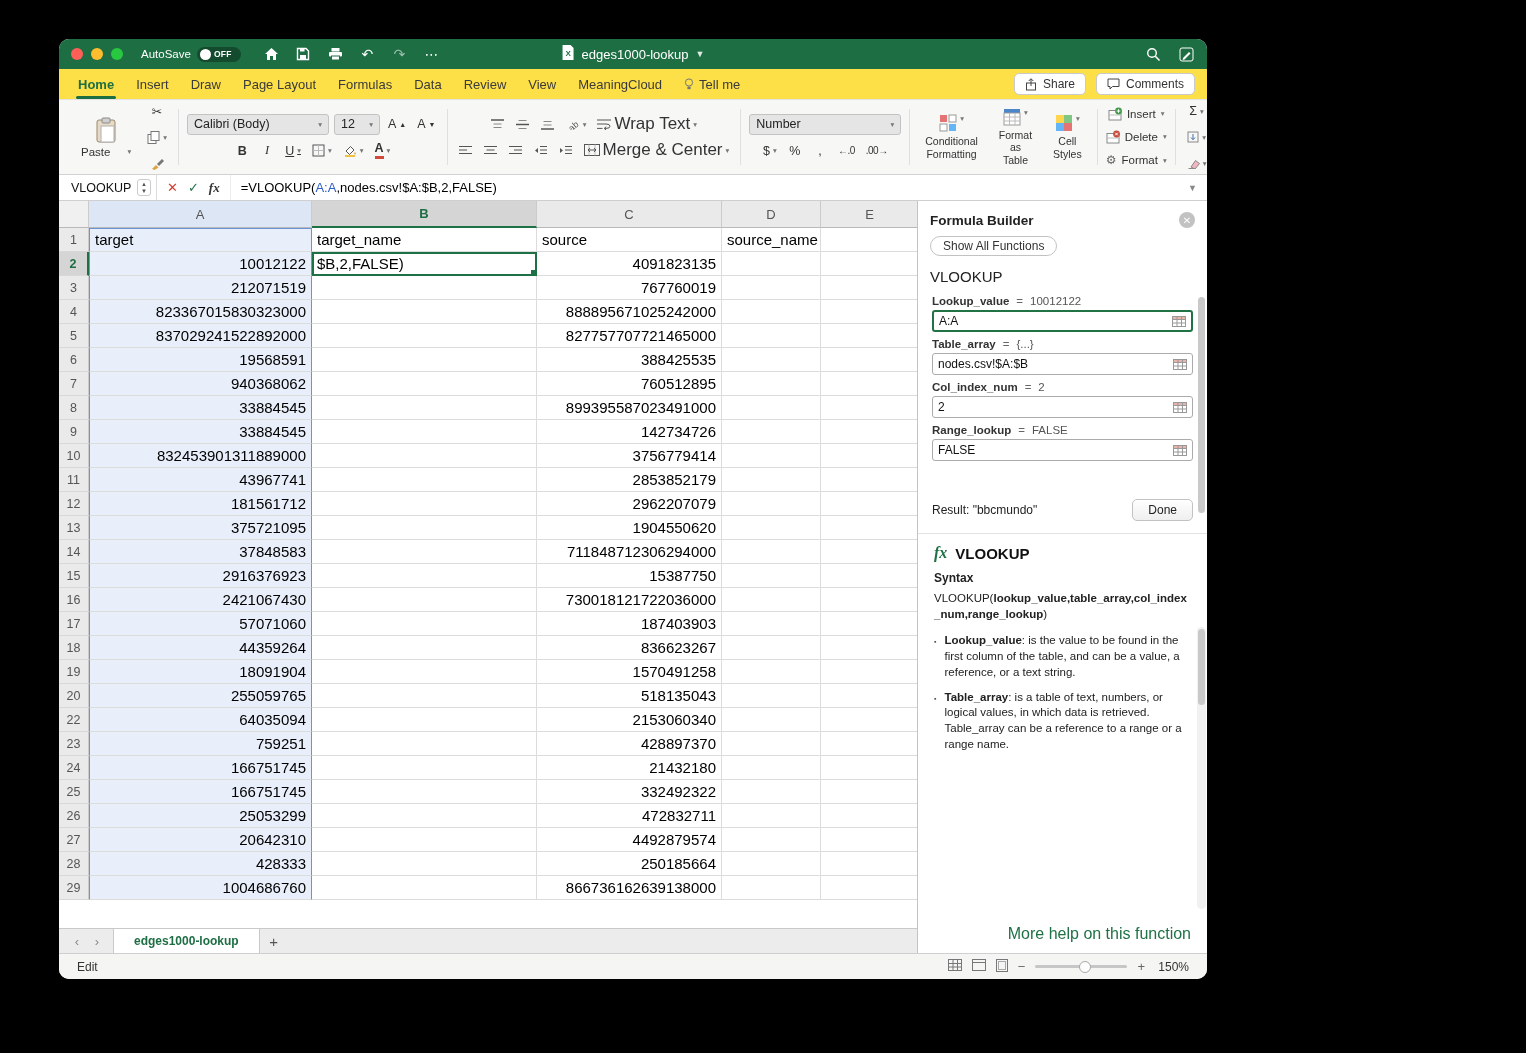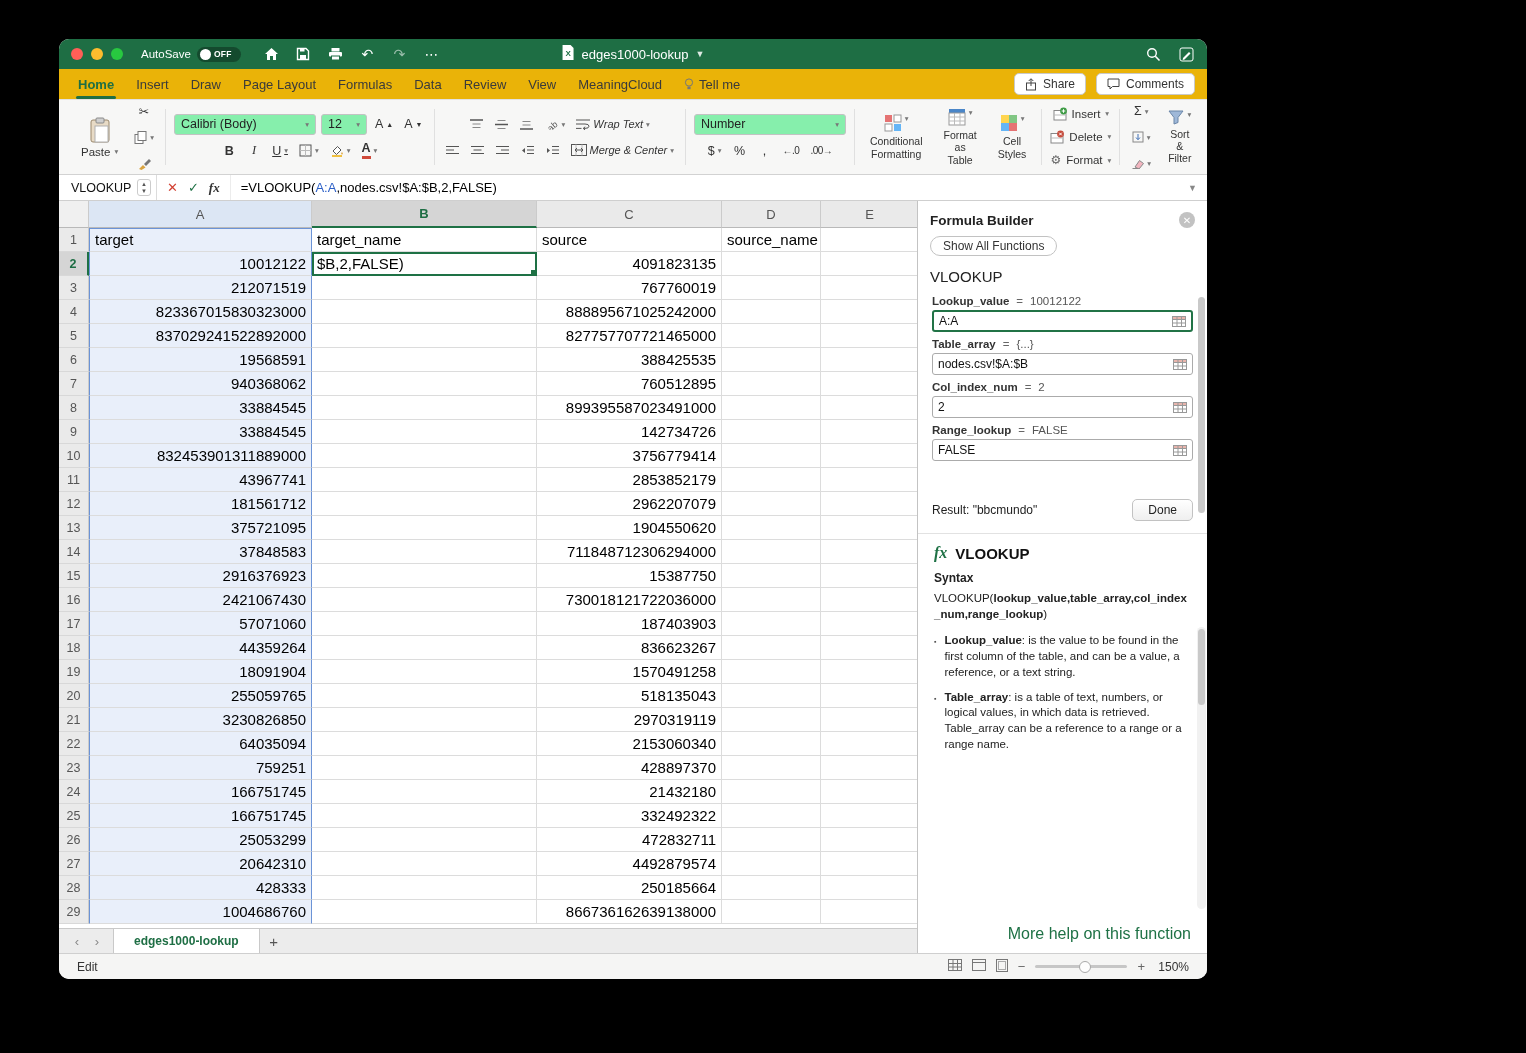--- a/index.html
+++ b/index.html
@@ -22,21 +22,21 @@
   .tb-icons { display:flex; align-items:center; gap:15px; margin-left:22px; }
   .tb-ic { width:17px; height:17px; display:flex; align-items:center; justify-content:center;
     font-size:14px; color:#fff; }
   .tb-ic.dim { opacity:.55; }
   .doc-title { position:absolute; left:50%; transform:translateX(-50%); display:flex;
     align-items:center; gap:7px; font-size:13px; font-weight:500; white-space:nowrap; }
   .title-chev { font-size:9px; opacity:.85; }
   .tb-right { margin-left:auto; display:flex; gap:16px; align-items:center; }
 
   
-  .tabrow { height:31px; flex:none; background:#eab308; border-bottom:1px solid #e2e2e2;
+  .tabrow { height:31px; flex:none; background:#fde047; border-bottom:1px solid #e2e2e2;
     display:flex; align-items:stretch; padding:0 8px; }
   .tabstrip { display:flex; align-items:stretch; }
   .rtab { padding:0 11px; font-size:13px; color:#3a3a3a; display:flex; align-items:center;
     gap:5px; position:relative; white-space:nowrap; }
   .rtab.active { color:#1e6e44; font-weight:700; }
   .rtab.active::after { content:""; position:absolute; left:9px; right:9px; bottom:0;
     height:3px; border-radius:3px; background:#1e6e44; }
   .tab-actions { margin-left:auto; display:flex; gap:10px; align-items:center; padding-right:4px; }
   .pillbtn { display:flex; align-items:center; gap:6px; border:1px solid #c9c9c9; background:#fff;
     border-radius:5px; height:22px; padding:0 10px; font-size:12px; color:#333; }
@@ -47,25 +47,25 @@
   .rgroup { display:flex; align-items:center; gap:7px; padding:2px 8px; }
   .vstack { display:flex; flex-direction:column; justify-content:center; gap:6px; }
   .rrow { display:flex; align-items:center; gap:5px; }
   .gsep { width:1px; background:#e0e0e0; margin:6px 0; flex:none; }
   .mini { min-width:20px; height:20px; display:flex; align-items:center; justify-content:center;
     font-size:12.5px; color:#333; border-radius:3px; gap:3px; padding:0 3px; white-space:nowrap; }
   .mini.b{font-weight:700}.mini.i{font-style:italic;font-family:"Liberation Serif",serif}
   .mini.u{text-decoration:underline}
   .chev { font-size:7.5px; color:#777; }
   .tiny { font-size:7px; }
-  .select { background:#86efac; border:1px solid #c3c3c3; border-radius:3px; height:21px;
+  .select { background:#e5e5e5; border:1px solid #c3c3c3; border-radius:3px; height:21px;
     display:flex; align-items:center; justify-content:space-between; padding:0 6px;
     font-size:12.5px; color:#222; }
-  .lbl { font-size:11px; color:#333;font-style:italic; }
-  .lblrow { display:flex; align-items:center; gap:4px; font-size:11.5px; color:#333;text-align:right; }
+  .lbl { font-size:17px; color:#333; }
+  .lblrow { display:flex; align-items:center; gap:17px; font-size:11.5px; color:#333;text-align:right; }
   .paste { display:flex; flex-direction:column; align-items:center; gap:2px; padding:2px 6px; }
   .bigbtn { display:flex; flex-direction:column; align-items:center; justify-content:center;
     gap:3px; padding:0 7px; color:#333; }
   .iconrow { display:flex; align-items:flex-start; gap:3px; }
   .biglabel { font-size:10.5px; line-height:1.15; text-align:center; max-width:70px; }
   .cellrow { display:flex; align-items:center; gap:5px; font-size:11.5px; color:#333; height:19px; }
   .fcA { font-weight:700; border-bottom:3px solid #d04a3a; line-height:1; padding-bottom:1px; }
   .dec { font-size:10px; letter-spacing:-.5px; }
 
   
@@ -847,31 +847,20 @@
               <div class="cell col-a ref num">255059765</div>
               <div class="cell col-b"></div>
               <div class="cell col-c num">518135043</div>
               <div class="cell col-d"></div>
               <div class="cell col-e"></div>
               <div class="cell col-f"></div>
               <div class="cell col-g"></div>
               <div class="cell col-h"></div>
             </div>
             <div class="grow">
-              <div class="rn">21</div>
-              <div class="cell col-a ref num">3230826850</div>
-              <div class="cell col-b"></div>
-              <div class="cell col-c num">2970319119</div>
-              <div class="cell col-d"></div>
-              <div class="cell col-e"></div>
-              <div class="cell col-f"></div>
-              <div class="cell col-g"></div>
-              <div class="cell col-h"></div>
-            </div>
-            <div class="grow">
               <div class="rn">22</div>
               <div class="cell col-a ref num">64035094</div>
               <div class="cell col-b"></div>
               <div class="cell col-c num">2153060340</div>
               <div class="cell col-d"></div>
               <div class="cell col-e"></div>
               <div class="cell col-f"></div>
               <div class="cell col-g"></div>
               <div class="cell col-h"></div>
             </div>

